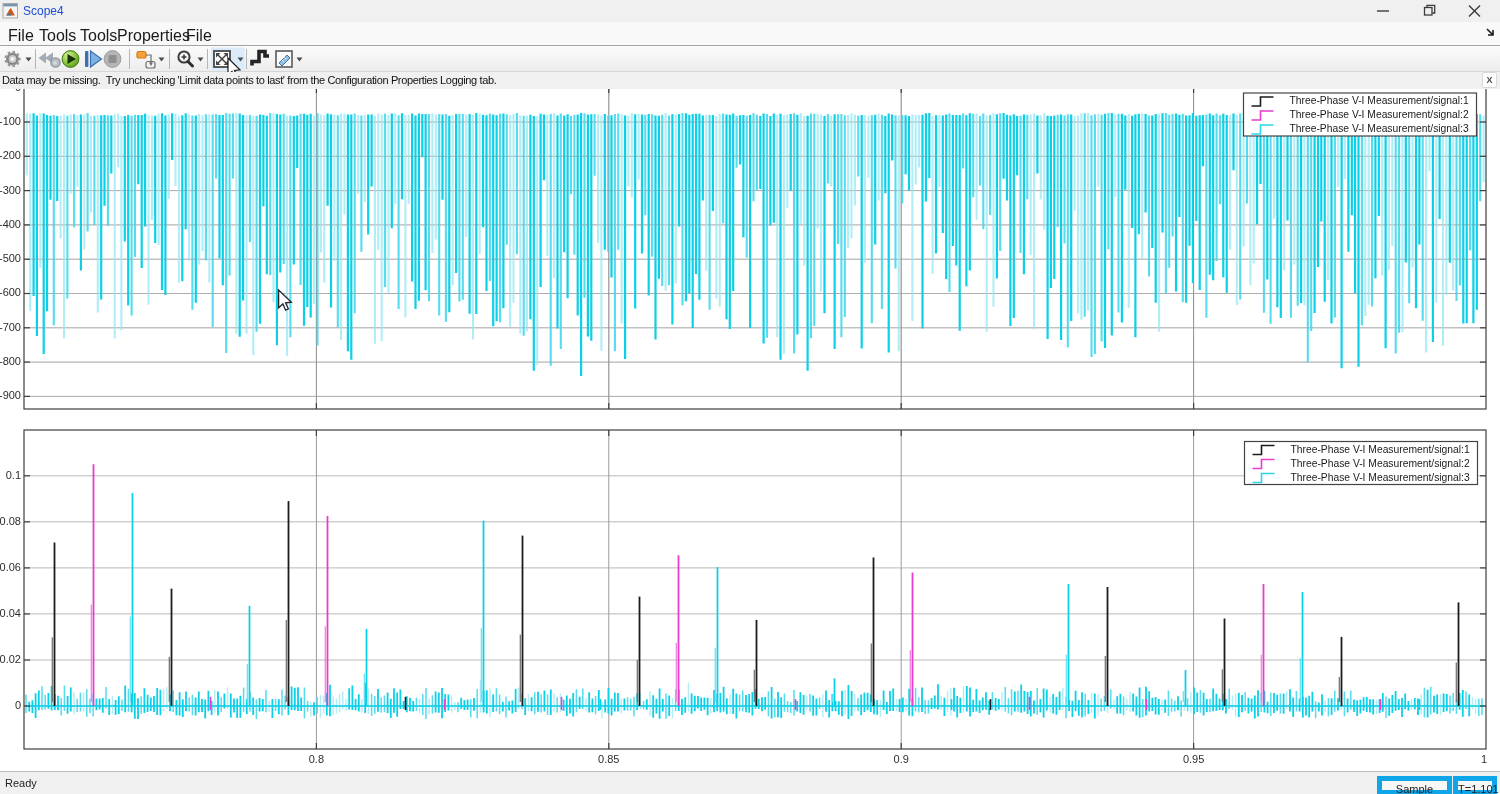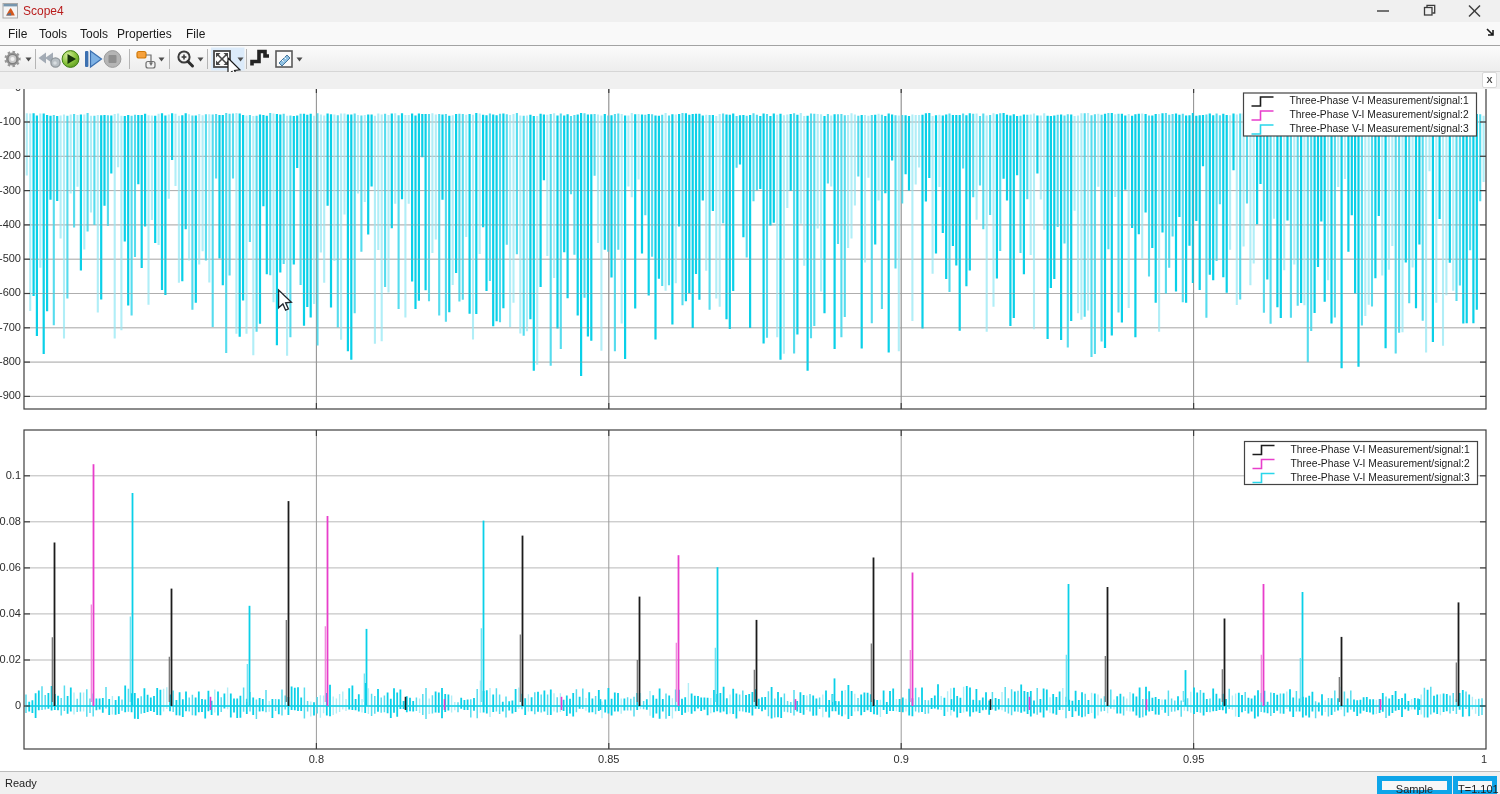--- a/index.html
+++ b/index.html
@@ -1,22 +1,22 @@
 <!DOCTYPE html>
 <html><head>
 <meta charset="utf-8">
 <style>
 * { margin:0; padding:0; box-sizing:border-box; }
 html,body { width:1500px; height:794px; overflow:hidden; background:#ffffff;
   font-family:"Liberation Sans", sans-serif; }
 #titlebar { position:absolute; left:0; top:0; width:1500px; height:22px; background:#f0f0f0; }
-#titlebar .t { position:absolute; left:23px; top:4px; font-size:12px; color:#b91c1c; }
+#titlebar .t { position:absolute; left:23px; top:4px; font-size:12px; color:#1d4ed8; }
 #menubar { position:absolute; left:0; top:22px; width:1500px; height:24px; background:#f9f9f9;
   border-bottom:1px solid #a3a3a3; }
-#menubar span { position:absolute; top:5px; font-size:12px; color:#1a1a1a; }
+#menubar span { position:absolute; top:5px; font-size:16px; color:#1a1a1a; }
 #toolbar { position:absolute; left:0; top:46px; width:1500px; height:26px;
   background:linear-gradient(#fbfbfb,#ededed); border-bottom:1px solid #d6d6d6; }
 #warnbar { position:absolute; left:0; top:72px; width:1500px; height:17px; background:#f0f0f0; }
 #warnbar .w { position:absolute; left:2px; top:2px; font-size:11px; letter-spacing:-0.36px; color:#111; white-space:pre; }
 #warnx { position:absolute; right:3px; top:0px; width:15px; height:16px; background:#fff;
   border:1px solid #d8d8d8; border-radius:2px; font-size:9px; font-weight:bold; color:#444;
   text-align:center; line-height:15px; }
 #plots { position:absolute; left:0; top:0; width:1500px; height:794px; background:#fff; }
 #statusbar { position:absolute; left:0; top:771px; width:1500px; height:23px; background:#f0f0f0;
   border-top:1px solid #bdbdbd; }
@@ -296,19 +296,20 @@
 <path d="M252 65.5v-4h7v-10h6v4.5h4" fill="none" stroke="#242424" stroke-width="3.6"></path>
 <rect x="276" y="51" width="16" height="16" fill="#fbfbfb" stroke="#5a5a5a" stroke-width="1.6"></rect>
 <polygon points="279,63 287,55 290,58 282,66" fill="#8fc1e3" stroke="#4a789c" stroke-width="1"></polygon>
 <line x1="282" y1="60" x2="283.6" y2="61.6" stroke="#fff" stroke-width="1"></line>
 <line x1="284.5" y1="57.5" x2="286.1" y2="59.1" stroke="#fff" stroke-width="1"></line>
 <path d="M296.5 57.5h6l-3 4z" fill="#4d4d4d"></path>
 </g>
 </svg>
   </div>
 <div id="warnbar">
+  <span class="w">Data may be missing.  Try unchecking 'Limit data points to last' from the Configuration Properties Logging tab.</span>
   <div id="warnx">X</div>
 </div>
 <div id="statusbar">
   <span class="r">Ready</span>
   <div class="sbox" style="left:1377px;width:75px">Sample based</div>
   <div class="sbox" style="left:1453px;width:44px">T=1.101</div>
 </div>
 
 </body></html>

